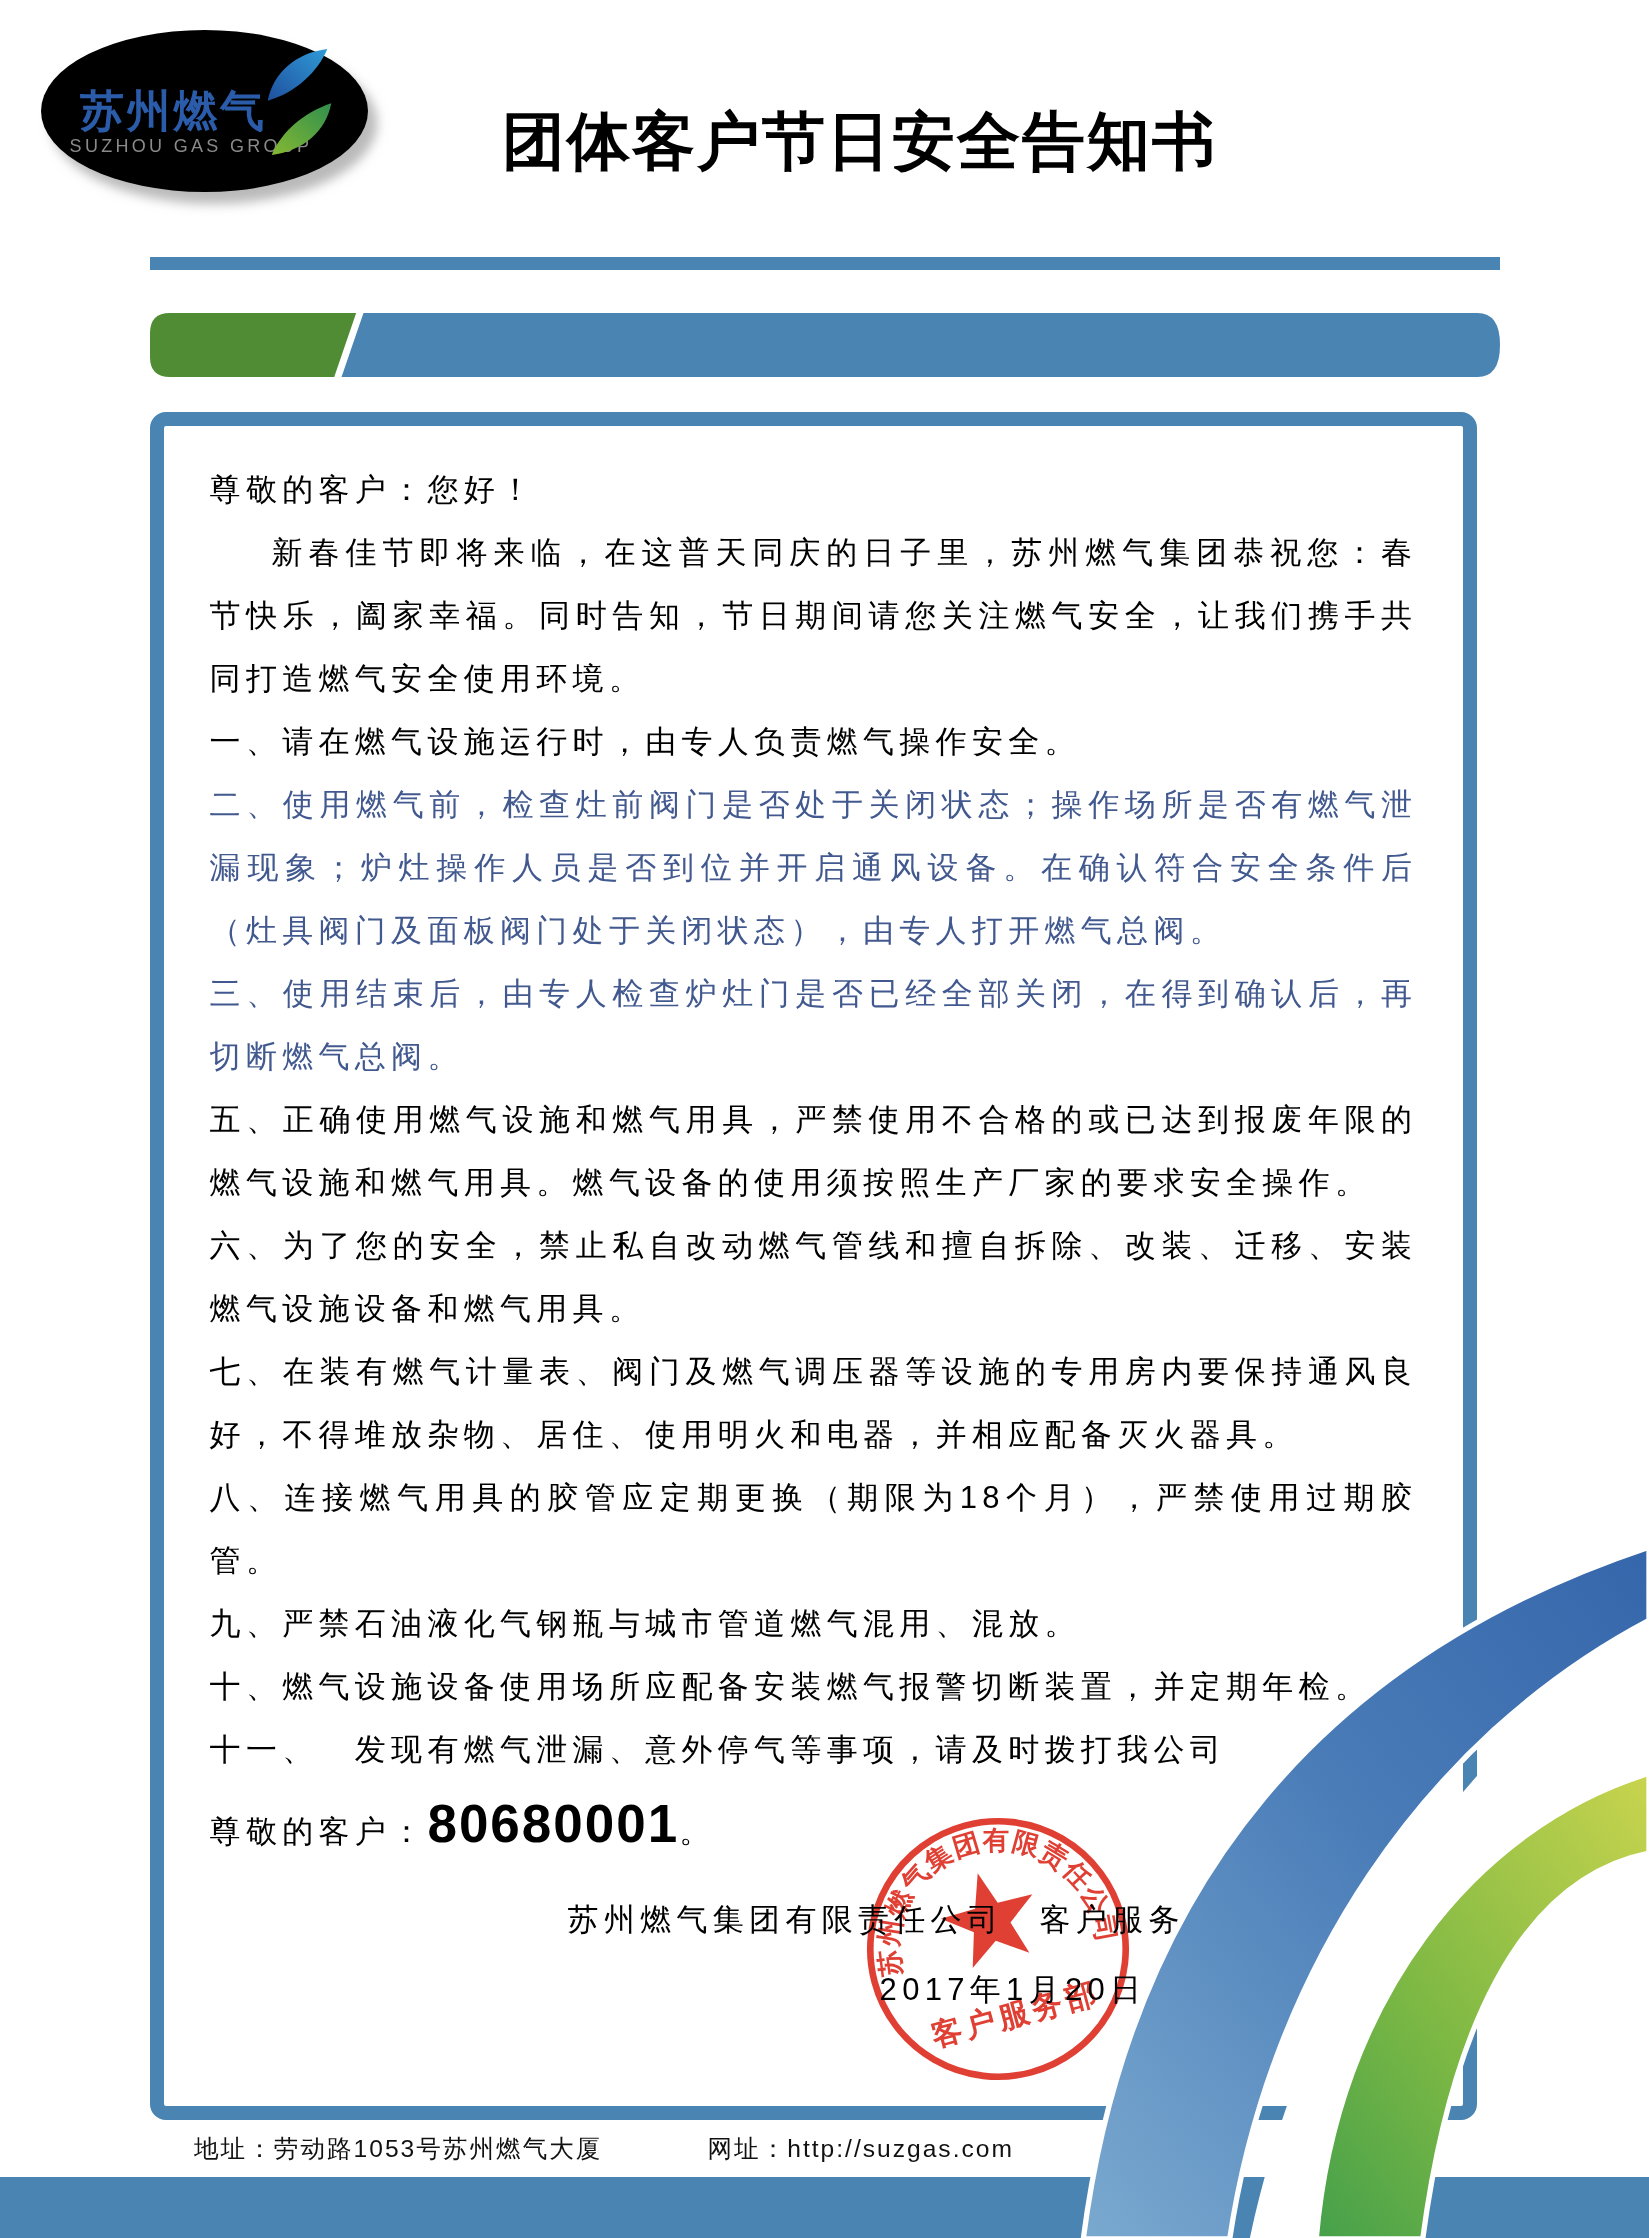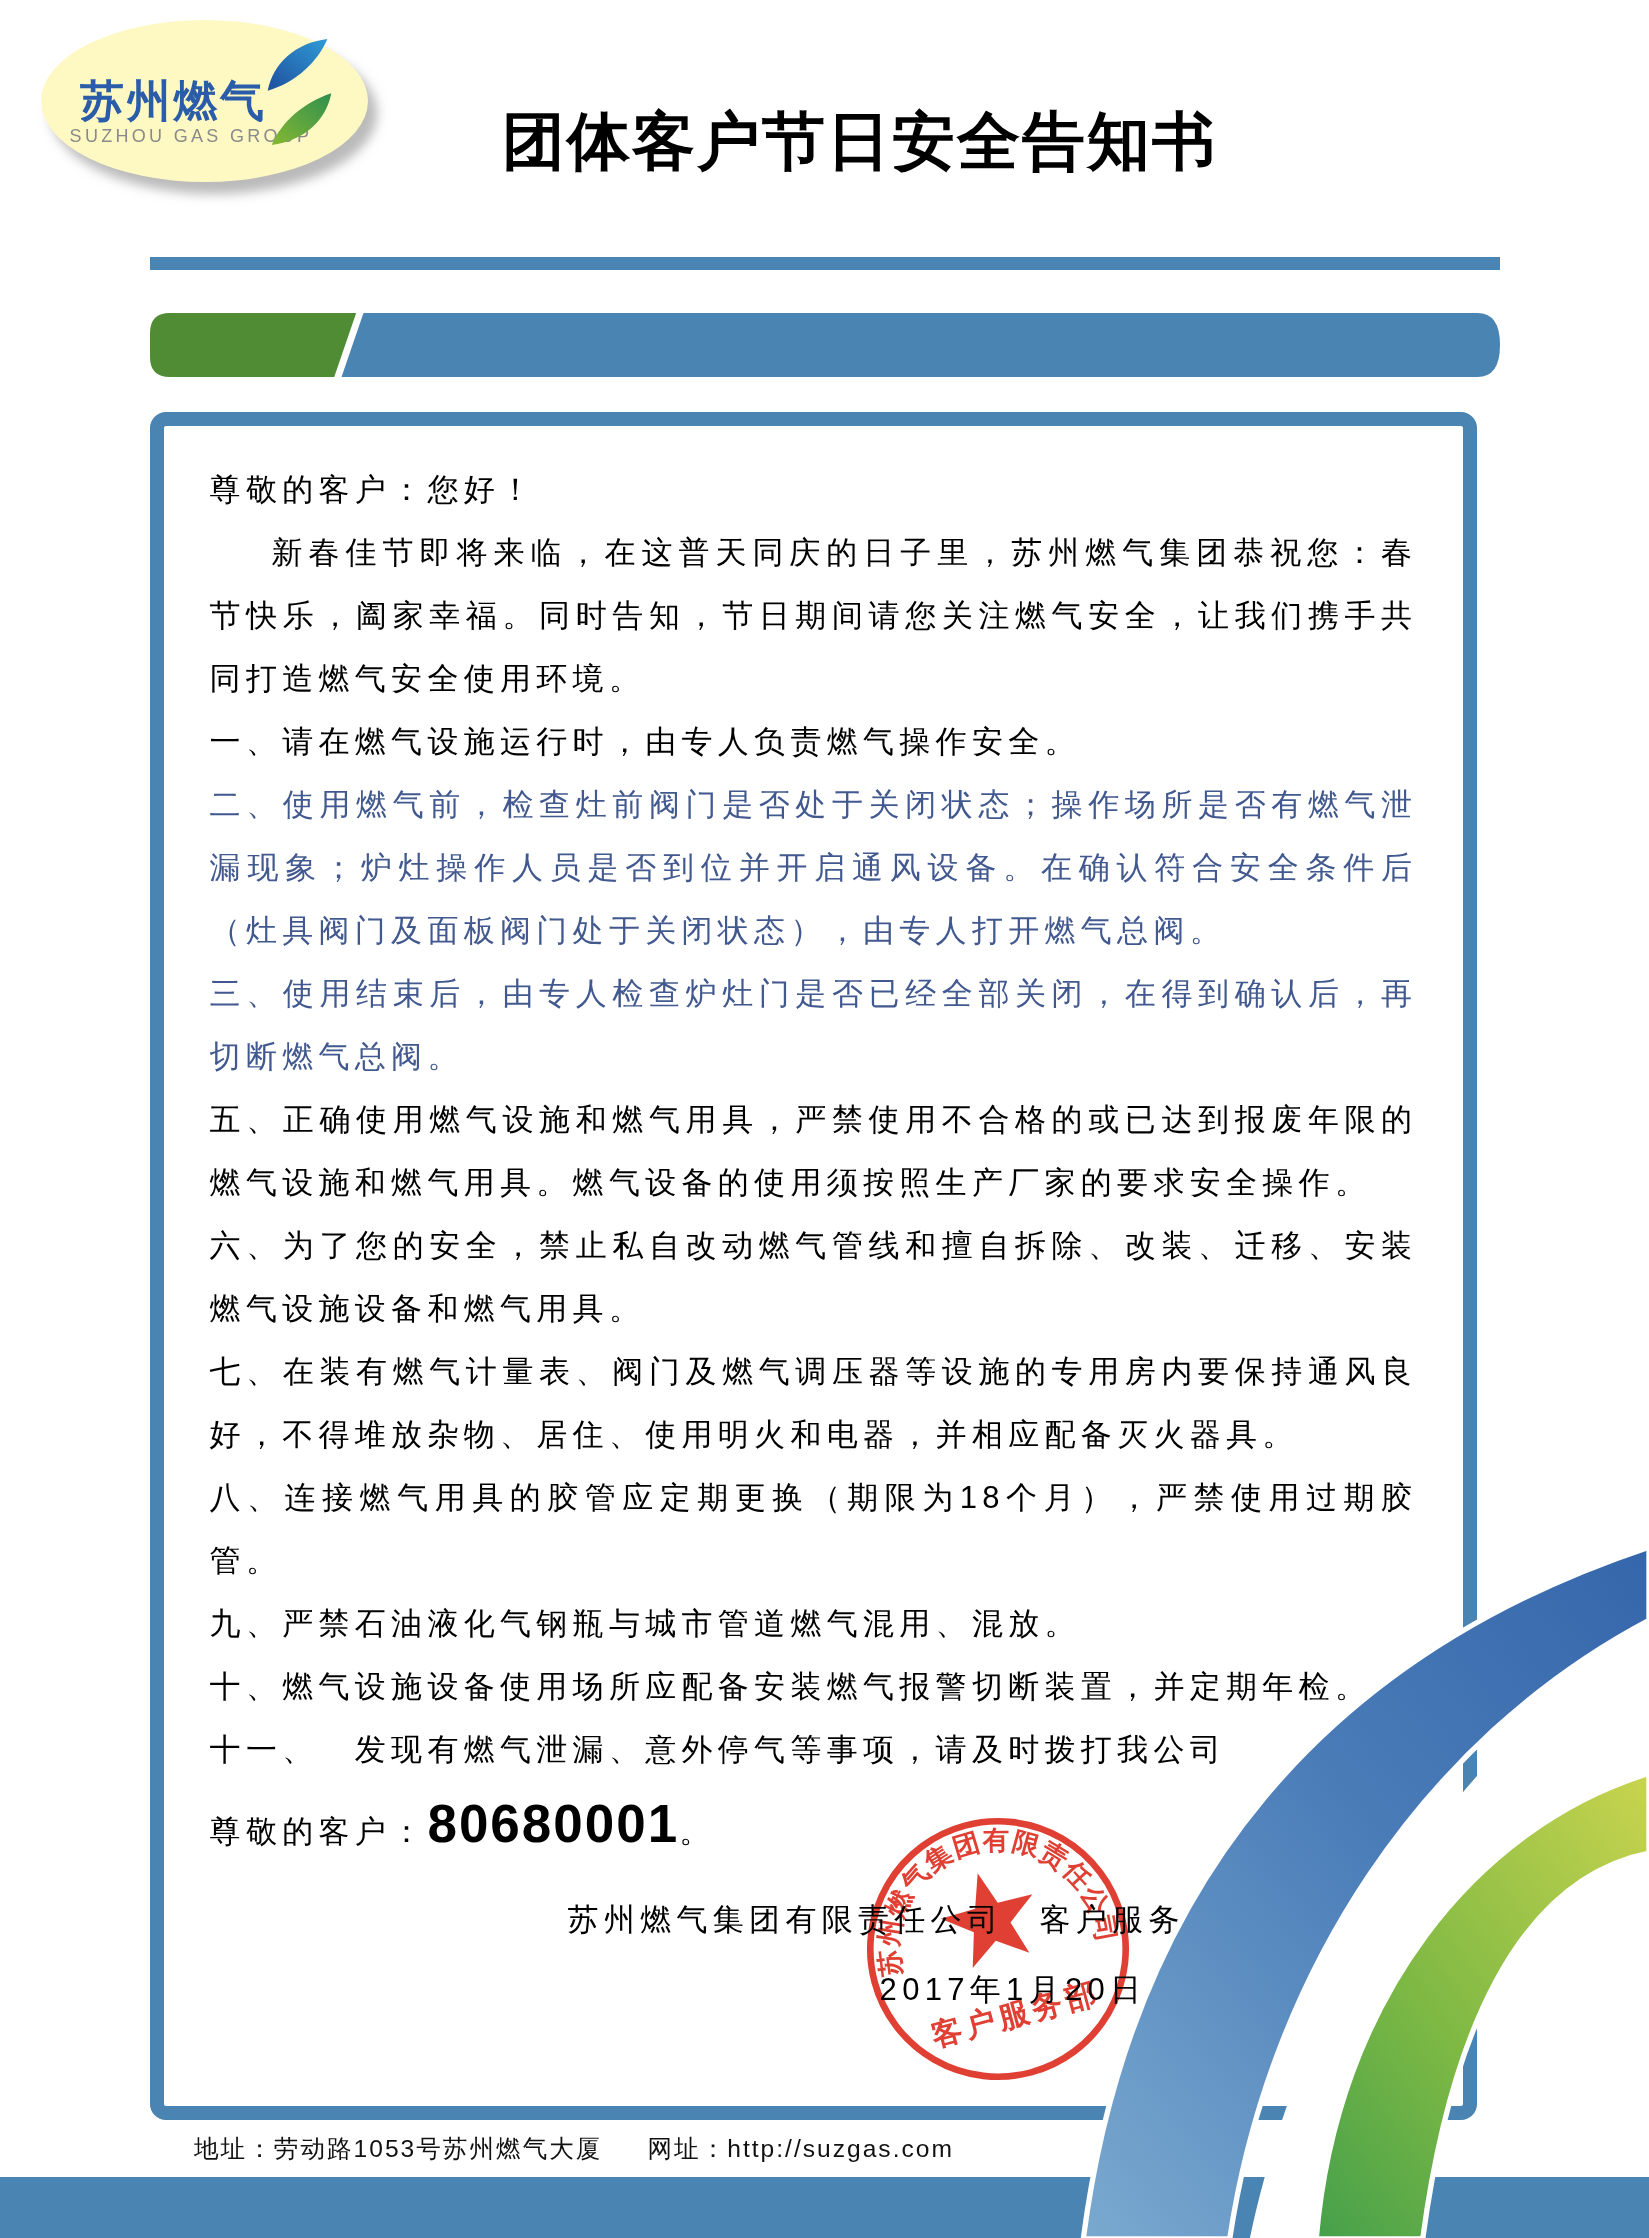--- a/index.html
+++ b/index.html
@@ -1,19 +1,19 @@
 <!DOCTYPE html>
 <html style="font-size:10.6px"><head>
 <meta charset="utf-8">
 <style>
   html,body{margin:0;padding:0;background:#888;}
   .page{position:relative;width:1649px;height:2239px;background:#fff;overflow:hidden;
         font-family:"Liberation Sans","DejaVu Sans",sans-serif;}
   
-  .logo{position:absolute;left:41px;top:20px;width:327px;height:162px;background:#fef9c3;
+  .logo{position:absolute;left:41px;top:30px;width:327px;height:162px;background:#000000;
         border-radius:50%;box-shadow:9.3px 12px 10.6px rgba(130,130,130,.55);z-index:2;}
   .logo-cn{position:absolute;left:39px;top:52px;font-size:44px;font-weight:bold;color:#2a5caa;
            letter-spacing:2.7px;white-space:nowrap;}
   .logo-en{position:absolute;left:0;right:27px;top:106px;text-align:center;font-size:18px;
            color:#8a8a8a;letter-spacing:3.3px;white-space:nowrap;}
   .logo-leaf{position:absolute;right:35px;top:18.6px;width:67px;height:106px;}
   .doc-title{position:absolute;left:502px;top:99px;font-size:63px;font-weight:bold;color:#000;
              letter-spacing:2px;white-space:nowrap;z-index:2;}
   .thin-bar{position:absolute;left:150px;top:257px;width:1350px;height:12.6px;background:#4a84b2;}
   .banner{position:absolute;left:150px;top:313px;width:1350px;height:64px;}
@@ -27,21 +27,21 @@
   p.intro{text-indent:2em;}
   p.item.blue{color:#42598f;}
   p.hotline{margin-top:4px;line-height:78px;}
   .hotline-number{font-size:53px;font-weight:bold;letter-spacing:2px;}
   p.signature{margin-top:17.3px;margin-left:358px;text-align:left;white-space:nowrap;}
   p.sign-date{margin-top:6.7px;margin-left:670px;text-align:left;white-space:nowrap;}
   
   .stamp{position:absolute;left:855px;top:1806px;width:286px;height:286px;z-index:5;
          transform:rotate(-15deg);opacity:.9;mix-blend-mode:multiply;}
   
-  .footer-line{position:absolute;left:194px;top:2132px;display:flex;gap:45px;font-size:24.6px;
+  .footer-line{position:absolute;left:194px;top:2132px;display:flex;gap:105px;font-size:24.6px;
                color:#111;letter-spacing:2px;z-index:2;}
   .bottom-bar{position:absolute;left:0;top:2177px;width:1649px;height:62px;background:#4a84b2;z-index:0;}
   
   .ribbon{position:absolute;right:0;bottom:0;width:599px;height:785px;z-index:4;}
 </style>
 </head>
 <body>
 
 <div class="page">
 

